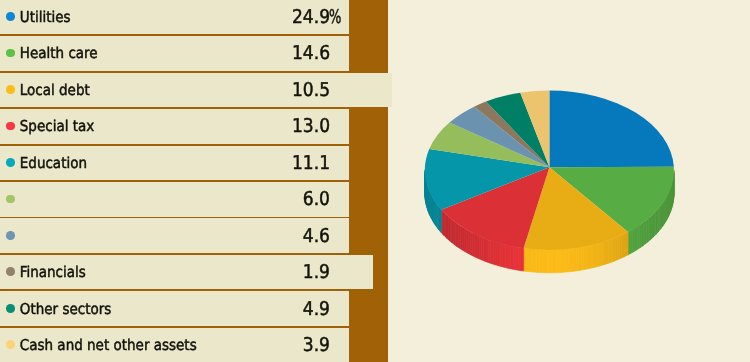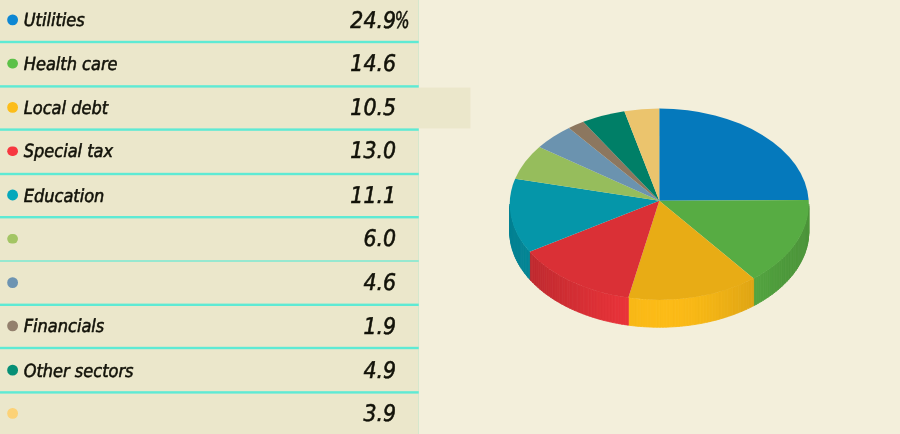--- a/index.html
+++ b/index.html
@@ -7,23 +7,22 @@
   body{
     width:750px;height:362px;overflow:hidden;
     background:#f3efdb;
     font-family:"DejaVu Sans Condensed","DejaVu Sans",sans-serif;font-stretch:condensed;
     -webkit-font-smoothing:antialiased;text-rendering:geometricPrecision;
   }
   #page{position:relative;width:750px;height:362px;}
 
   
   #legend{
-    position:absolute;left:0;top:0;width:349px;height:362px;
-    background:#5eead4;
-    font-style:italic;
+    position:absolute;left:0;top:0;width:388px;height:362px;
+    background:#a16207;
   }
   .legend-row{
     position:absolute;left:0;width:349px;
     background:#ebe7cb;
   }
   .lg-dot{
     position:absolute;left:6.2px;
     width:8.7px;height:8.7px;border-radius:50%;
   }
   .lg-label{
@@ -90,36 +89,37 @@
         <span class="lg-val">
           <span>6.0</span>
         </span>
       </div>
       <div class="legend-row" style="background: rgb(235, 231, 203); top: 218.45px; height: 34.56px;">
         <span class="lg-dot" style="background: rgb(109, 148, 178); top: 12.53px;"></span>
         <span class="lg-val">
           <span>4.6</span>
         </span>
       </div>
-      <div class="legend-row" style="background: rgb(235, 231, 203); top: 254.91px; height: 34.56px;">
+      <div class="legend-row" style="background: rgb(235, 231, 203); top: 254.91px; height: 34.56px; padding-left: 24px;">
         <span class="lg-dot" style="background: rgb(147, 128, 109); top: 12.53px;"></span>
         <span class="lg-label">Financials</span>
         <span class="lg-val">
           <span>1.9</span>
         </span>
       </div>
       <div class="legend-row" style="background: rgb(235, 231, 203); top: 291.37px; height: 34.56px;">
         <span class="lg-dot" style="background: rgb(6, 143, 117); top: 12.53px;"></span>
         <span class="lg-label">Other sectors</span>
         <span class="lg-val">
           <span>4.9</span>
         </span>
       </div>
       <div class="legend-row" style="background: rgb(235, 231, 203); top: 327.83px; height: 34.17px;">
         <span class="lg-dot" style="background: rgb(252, 210, 119); top: 12.335px;"></span>
+        <span class="lg-label">Cash and net other assets</span>
         <span class="lg-val">
           <span>3.9</span>
         </span>
       </div>
     </div>
 
   <svg id="chart" viewBox="0 0 750 362" width="750" height="362">
       <g>
         <path d="M674.000,170.206 A124.6,79.7 0 0 1 673.973,171.866 L673.973,194.666 A124.6,79.7 0 0 0 674.000,193.006 Z" fill="#4c953a" stroke="#4c953a" stroke-width="0.7"></path>
         <path d="M673.973,171.866 A124.6,79.7 0 0 1 673.891,173.527 L673.891,196.327 A124.6,79.7 0 0 0 673.973,194.666 Z" fill="#4c953a" stroke="#4c953a" stroke-width="0.7"></path>

